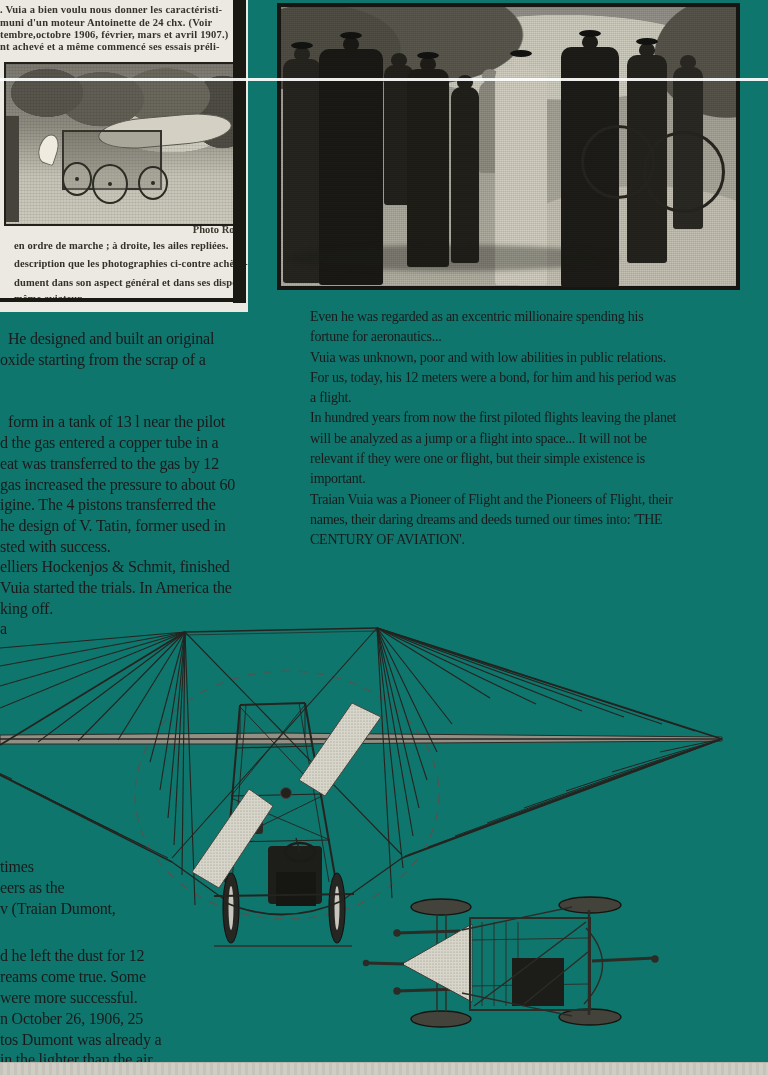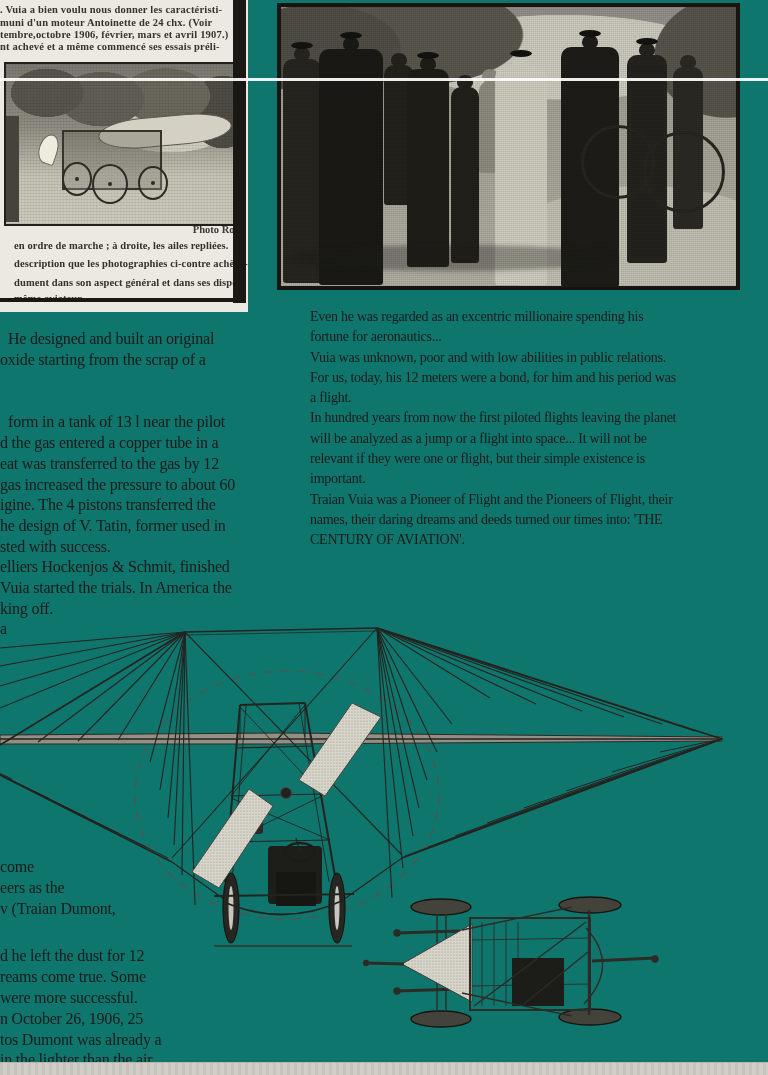--- a/index.html
+++ b/index.html
@@ -148,21 +148,21 @@
     <div class="tl">In hundred years from now the first piloted flights leaving the planet</div>
     <div class="tl">will be analyzed as a jump or a flight into space... It will not be</div>
     <div class="tl">relevant if they were one or flight, but their simple existence is</div>
     <div class="tl">important.</div>
     <div class="tl">Traian Vuia was a Pioneer of Flight and the Pioneers of Flight, their</div>
     <div class="tl">names, their daring dreams and deeds turned our times into: 'THE</div>
     <div class="tl">CENTURY OF AVIATION'.</div>
   </div>
 
   <div class="col bottom-left">
-    <div class="tl">come</div>
+    <div class="tl">times</div>
     <div class="tl">eers as the</div>
     <div class="tl">v (Traian Dumont,</div>
     <div class="tl gap15">d he left the dust for 12</div>
     <div class="tl">reams come true. Some</div>
     <div class="tl">were more successful.</div>
     <div class="tl">n October 26, 1906, 25</div>
     <div class="tl">tos Dumont was already a</div>
     <div class="tl">in the lighter than the air...</div>
   </div>
 

